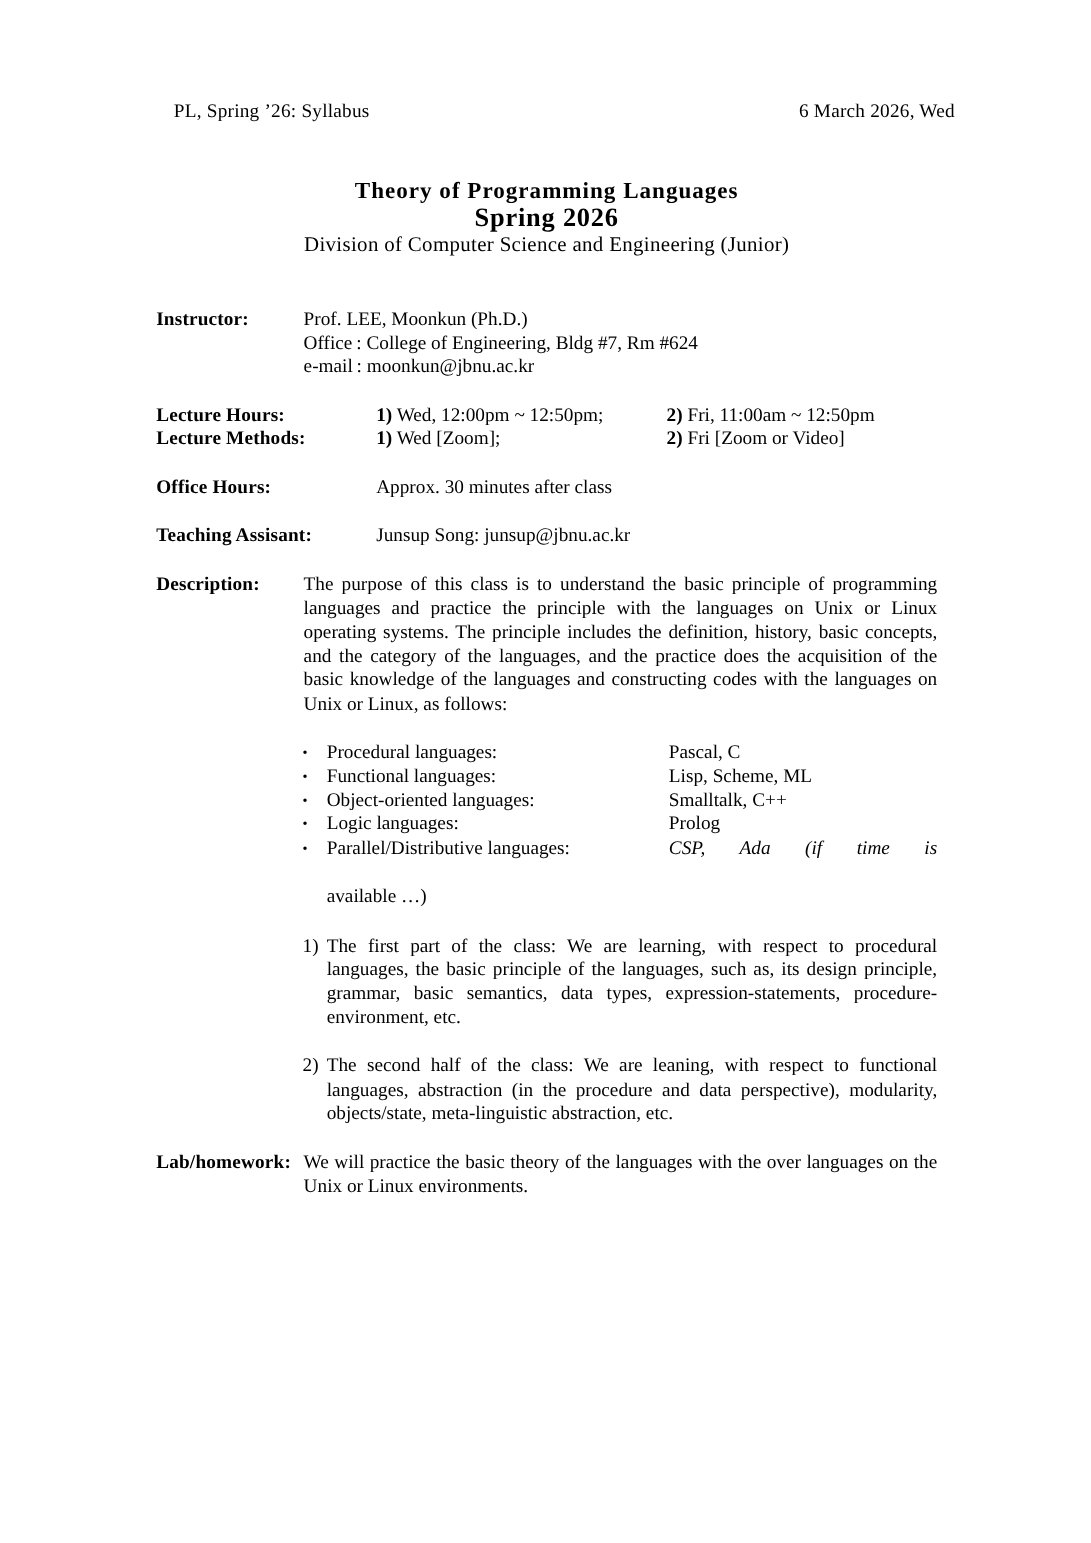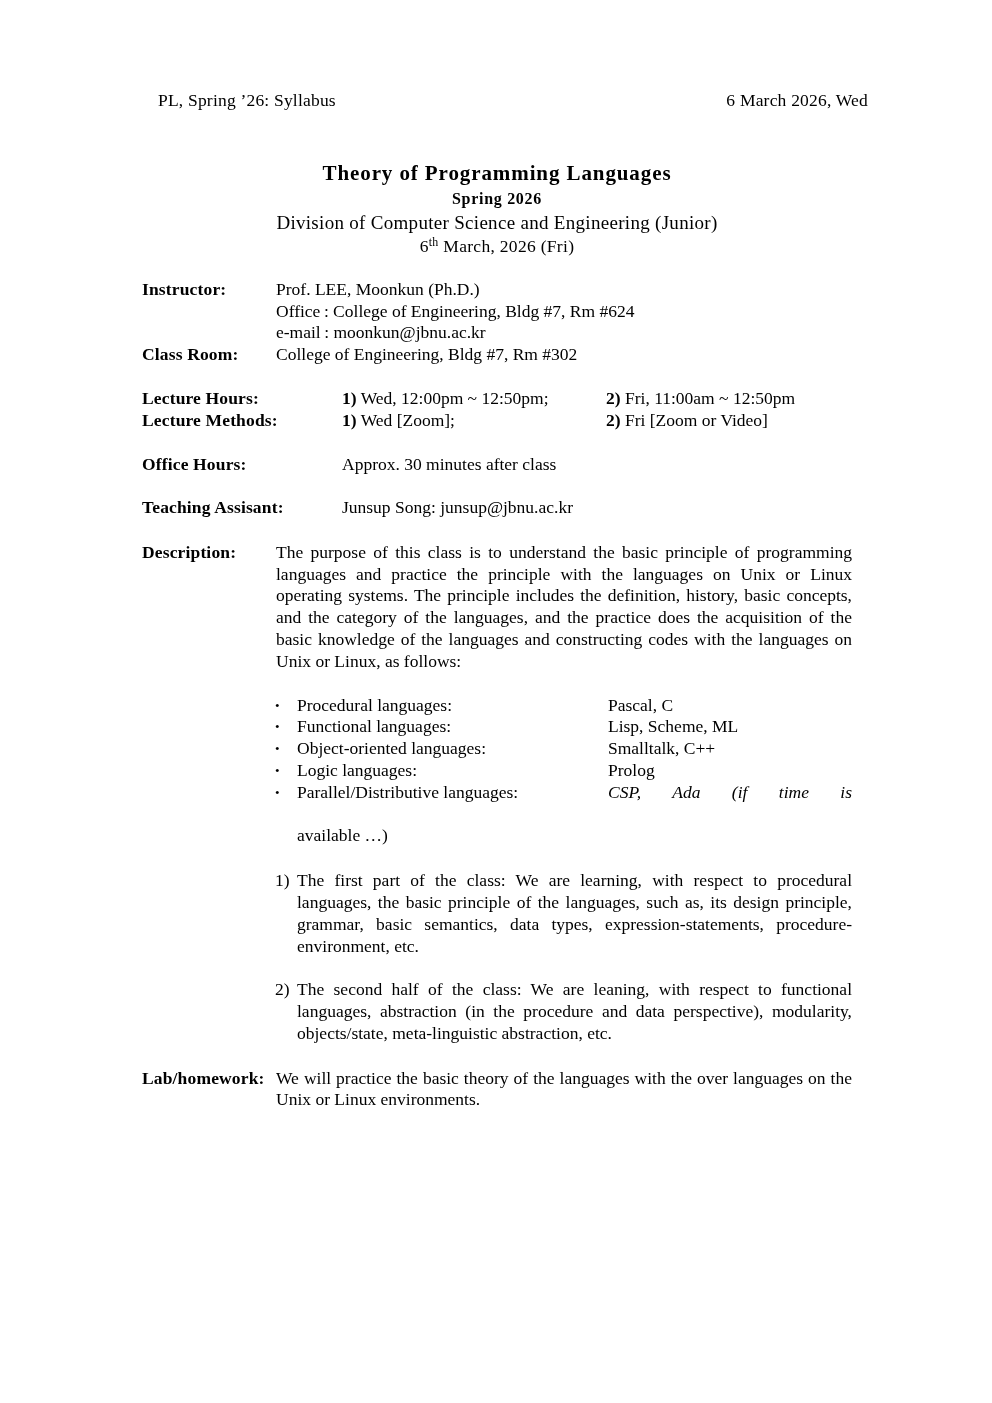--- a/index.html
+++ b/index.html
@@ -43,21 +43,21 @@
     width: 710px;
     text-align: center;
   }
   .doc-title {
     font-size: 21px;
     font-weight: bold;
     letter-spacing: 0.9px;
     line-height: 25px;
   }
   .doc-subtitle {
-    font-size: 16px;
+    font-size: 24px;
     font-weight: bold;
     letter-spacing: 0.7px;
     line-height: 25px;
   }
   .doc-division {
     font-size: 19px;
     line-height: 24px;
     letter-spacing: 0.3px;
   }
   .doc-date {
@@ -200,38 +200,33 @@
 
   <div class="running-head">
     <span>PL, Spring ’26: Syllabus</span>
     <span>6 March 2026, Wed</span>
   </div>
 
   <div class="title-block">
     <div class="doc-title">Theory of Programming Languages</div>
     <div class="doc-subtitle">Spring 2026</div>
     <div class="doc-division">Division of Computer Science and Engineering (Junior)</div>
-    <div class="doc-date"><span>6</span><sup>th</sup><span> March, 2026 (Fri)</span></div>
   </div>
 
   <div class="body-area">
 
     <div class="row stack">
       <div class="lab field-label">Instructor:</div>
       <div class="val">
         <div class="val-line">Prof. LEE, Moonkun (Ph.D.)</div>
         <div class="val-line">Office : College of Engineering, Bldg #7, Rm #624</div>
         <div class="val-line">e-mail : moonkun@jbnu.ac.kr</div>
       </div>
     </div>
 
-    <div class="row">
-      <div class="lab field-label">Class Room:</div>
-      <div class="val">College of Engineering, Bldg #7, Rm #302</div>
-    </div>
 
     <div class="gap-lg"></div>
 
     <div class="slot-row">
       <div class="lab field-label">Lecture Hours:</div>
       <div class="slot-a"><span class="num">1)</span><span> Wed, 12:00pm ~ 12:50pm;</span></div>
       <div class="slot-b"><span class="num">2)</span><span> Fri, 11:00am ~ 12:50pm</span></div>
     </div>
 
     <div class="slot-row">

